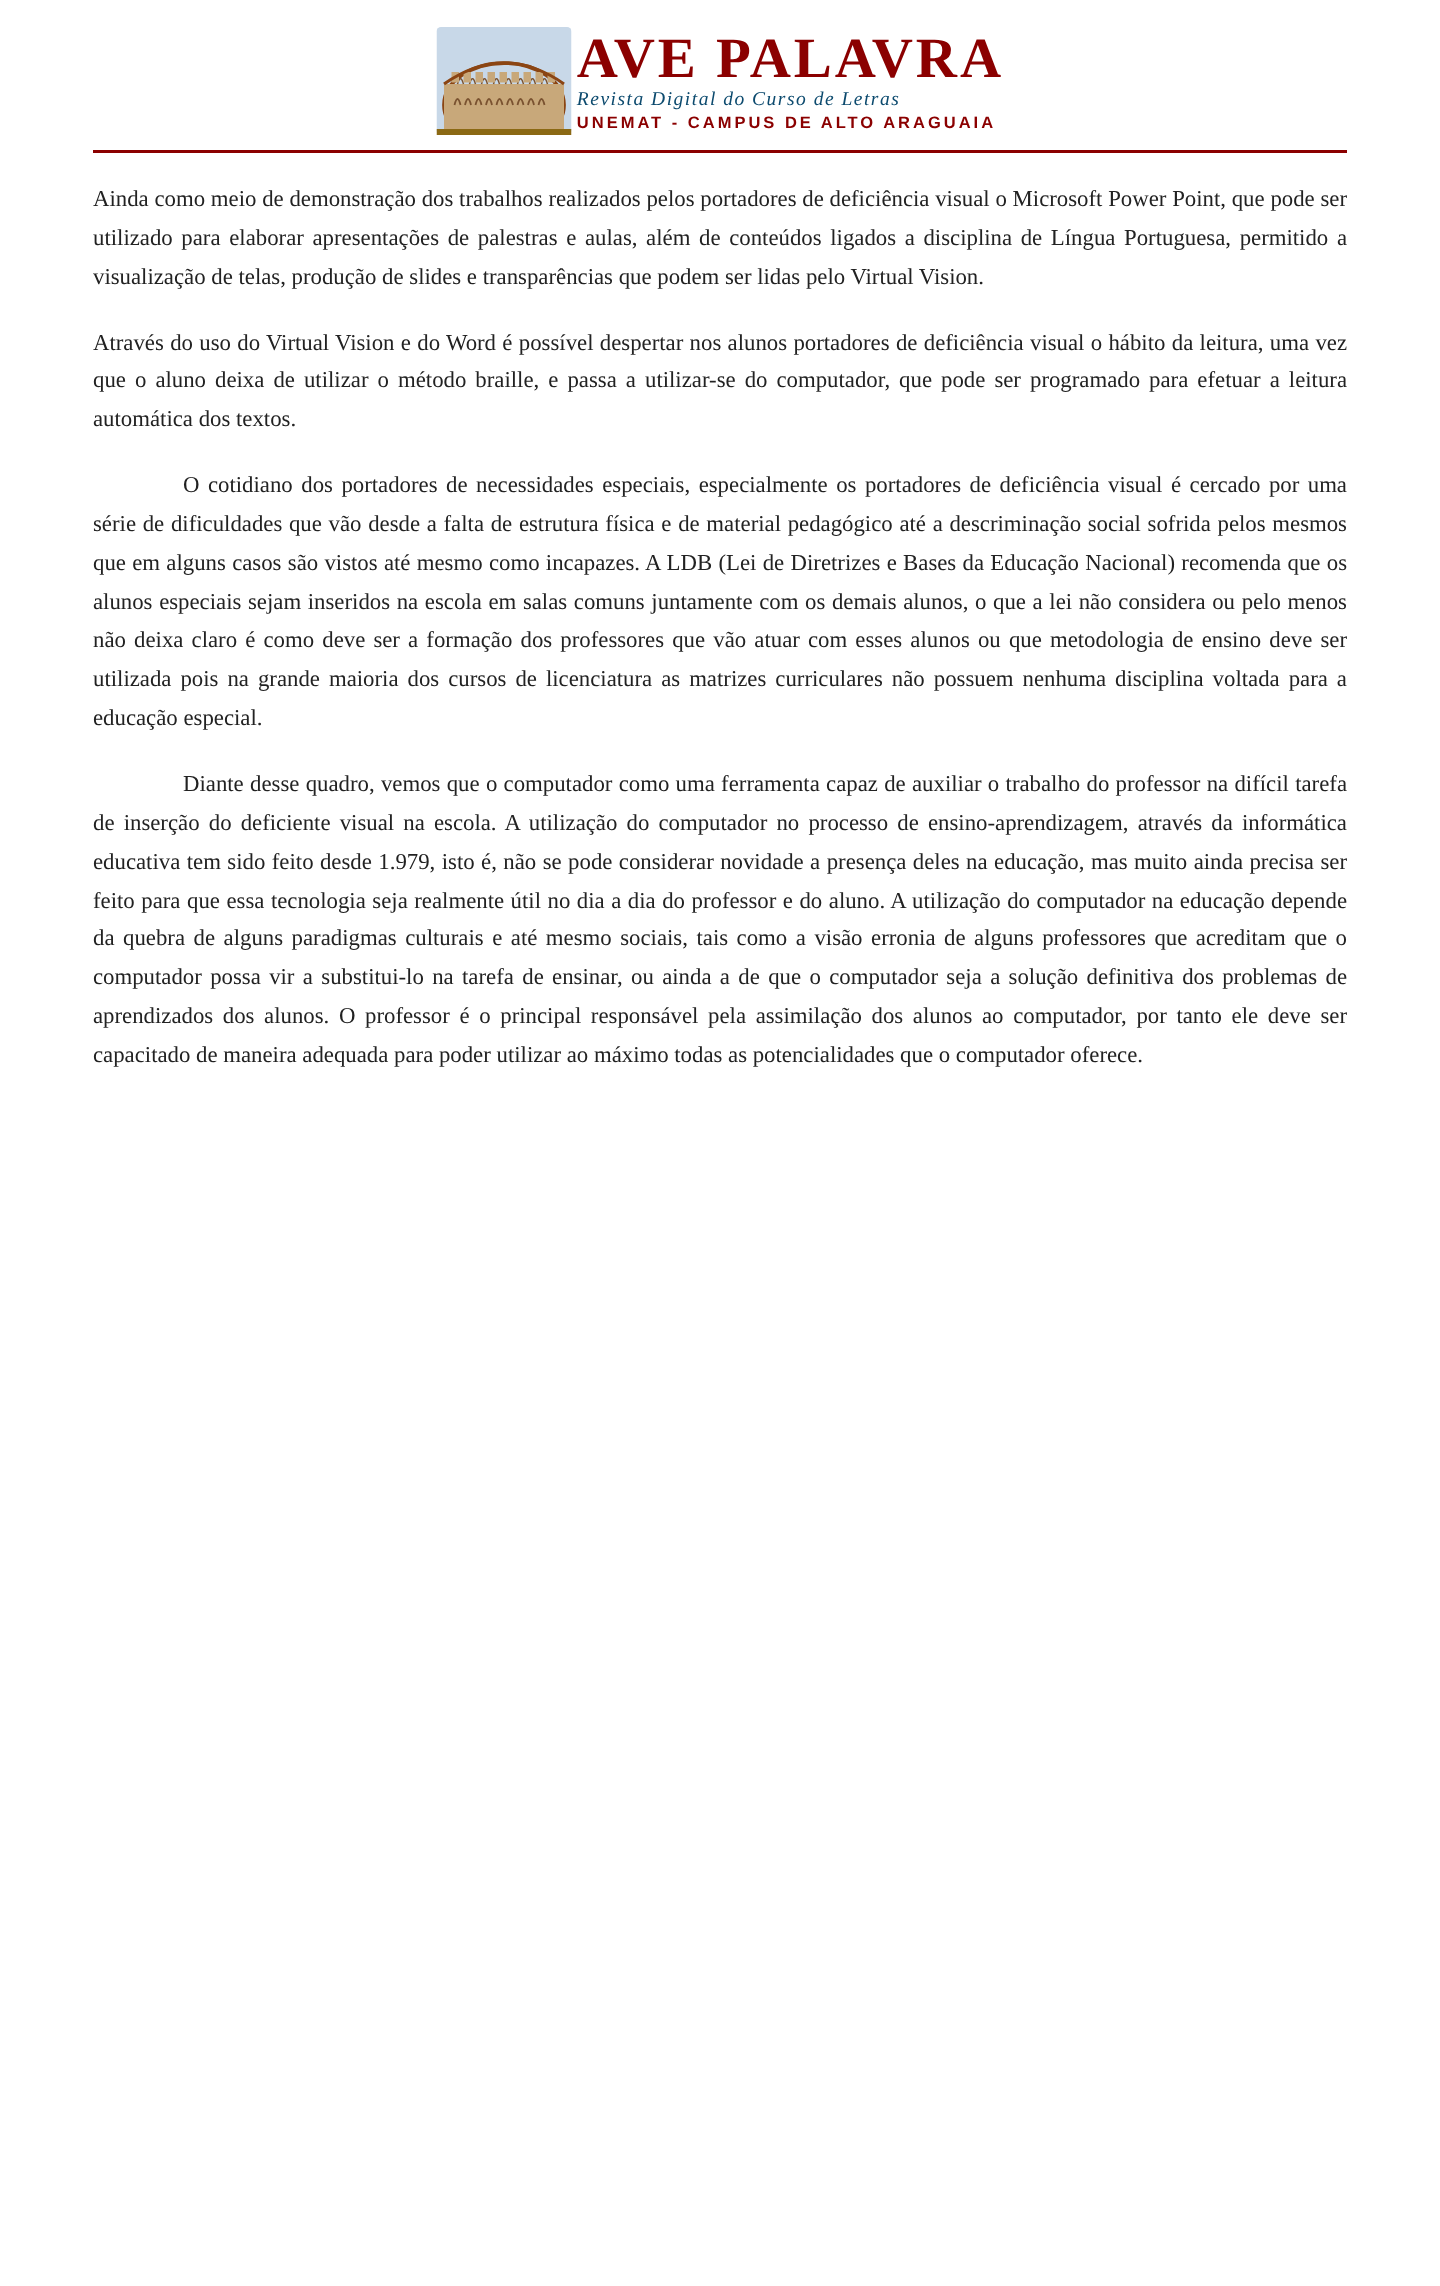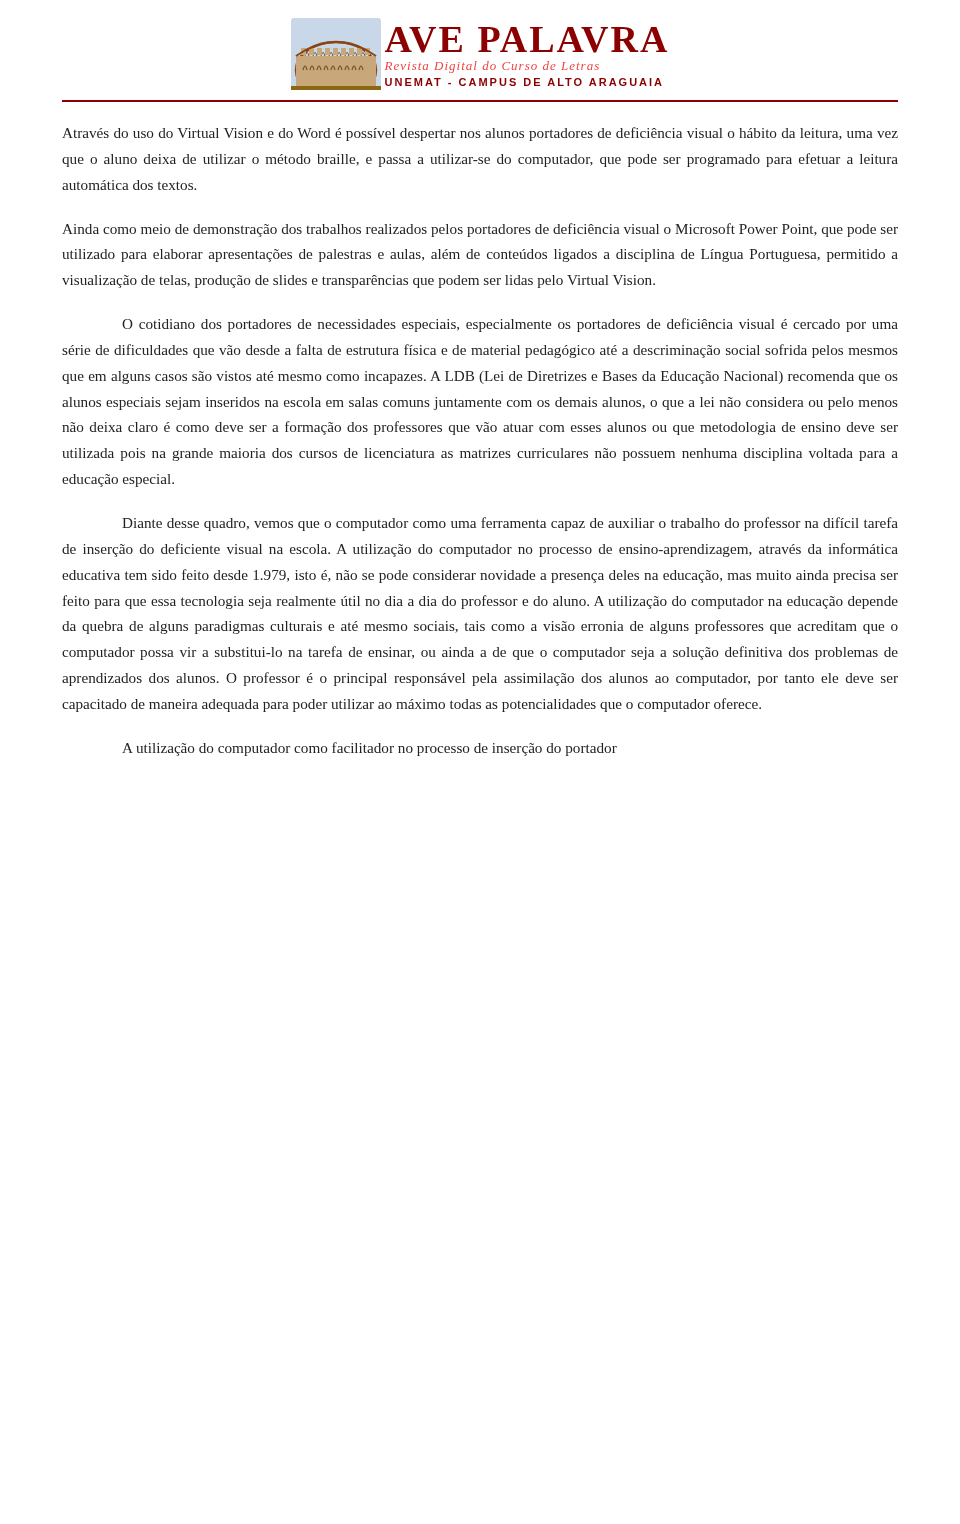--- a/index.html
+++ b/index.html
@@ -47,21 +47,21 @@
       font-family: "Times New Roman", Times, serif;
       font-size: 38px;
       font-weight: bold;
       color: #8B0000;
       letter-spacing: 2px;
       line-height: 1;
     }
     .header-subtitle {
       font-family: "Times New Roman", Times, serif;
       font-size: 13px;
-      color: #ef4444;
+      color: #0c4a6e;
       font-style: italic;
       letter-spacing: 1px;
     }
     .header-campus {
       font-family: Liberation Sans, sans-serif;
       font-size: 11px;
       color: #8B0000;
       letter-spacing: 2px;
       font-weight: bold;
       margin-top: 2px;
@@ -152,24 +152,23 @@
         <div class="header-subtitle">Revista Digital do Curso de Letras</div>
         <div class="header-campus">UNEMAT - CAMPUS DE ALTO ARAGUAIA</div>
       </div>
     </div>
   </div>
 
   <hr class="divider">
 
   <div class="content">
 
+    <p class="paragraph">Ainda como meio de demonstração dos trabalhos realizados pelos portadores de deficiência visual o Microsoft Power Point, que pode ser utilizado para elaborar apresentações de palestras e aulas, além de conteúdos ligados a disciplina de Língua Portuguesa, permitido a visualização de telas, produção de slides e transparências que podem ser lidas pelo Virtual Vision.</p>
+
     <p class="paragraph">Através do uso do Virtual Vision e do Word é possível despertar nos alunos portadores de deficiência visual o hábito da leitura, uma vez que o aluno deixa de utilizar o método braille, e passa a utilizar-se do computador, que pode ser programado para efetuar a leitura automática dos textos.</p>
-
-    <p class="paragraph">Ainda como meio de demonstração dos trabalhos realizados pelos portadores de deficiência visual o Microsoft Power Point, que pode ser utilizado para elaborar apresentações de palestras e aulas, além de conteúdos ligados a disciplina de Língua Portuguesa, permitido a visualização de telas, produção de slides e transparências que podem ser lidas pelo Virtual Vision.</p>
 
     <p class="paragraph-indented">O cotidiano dos portadores de necessidades especiais, especialmente os portadores de deficiência visual é cercado por uma série de dificuldades que vão desde a falta de estrutura física e de material pedagógico até a descriminação social sofrida pelos mesmos que em alguns casos são vistos até mesmo como incapazes. A LDB (Lei de Diretrizes e Bases da Educação Nacional) recomenda que os alunos especiais sejam inseridos na escola em salas comuns juntamente com os demais alunos, o que a lei não considera ou pelo menos não deixa claro é como deve ser a formação dos professores que vão atuar com esses alunos ou que metodologia de ensino deve ser utilizada pois na grande maioria dos cursos de licenciatura as matrizes curriculares não   possuem nenhuma disciplina voltada   para a educação especial.</p>
 
     <p class="paragraph-indented">Diante desse quadro, vemos que o computador como uma ferramenta capaz de auxiliar o trabalho do professor na difícil tarefa de inserção do deficiente visual na escola. A utilização do computador no processo de ensino-aprendizagem, através da informática educativa tem sido feito desde 1.979, isto é, não se pode considerar novidade a presença deles na educação, mas muito ainda precisa ser feito para que essa tecnologia seja realmente útil no dia a dia do professor e do aluno. A utilização do computador na educação depende da quebra de alguns paradigmas culturais e até mesmo sociais, tais como a visão erronia de alguns professores que acreditam que o computador possa vir a substitui-lo na tarefa de ensinar, ou ainda a de que o computador seja a solução definitiva dos problemas de aprendizados dos alunos. O professor é o principal responsável pela assimilação dos alunos ao  computador, por tanto ele deve ser capacitado de maneira adequada para poder utilizar ao máximo todas as potencialidades que o computador oferece.</p>
 
-    <p class="paragraph-indented">A utilização do computador como facilitador no processo de inserção do portador</p>
 
   </div>
 </div>
 
 </body></html>

